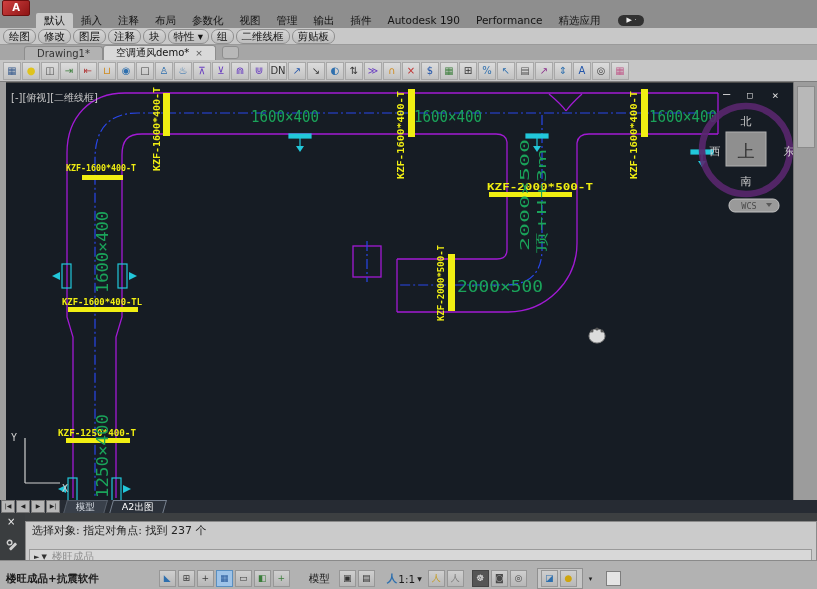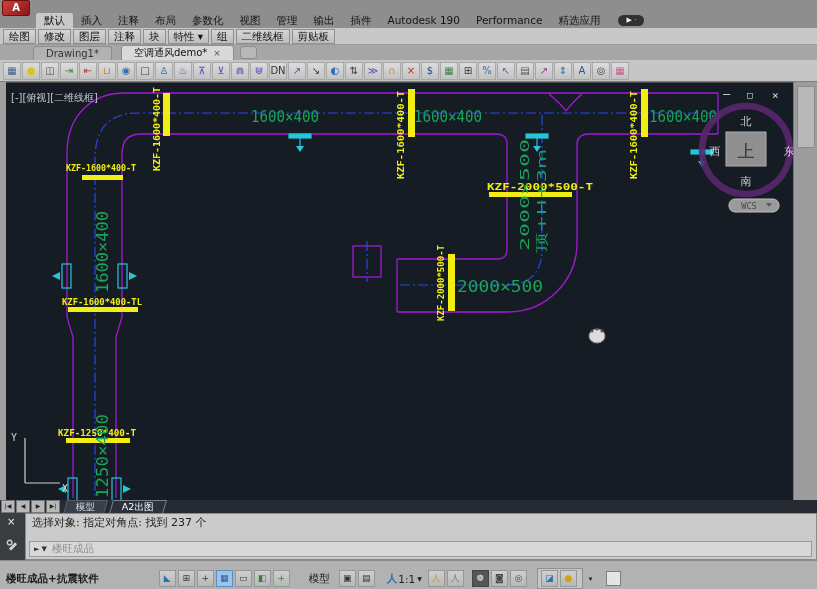--- a/index.html
+++ b/index.html
@@ -15,27 +15,27 @@
 
   
   .ribbontabs{top:12px;height:16px;background:#8e8e8e;display:flex;align-items:flex-end;padding-left:36px;box-sizing:border-box;}
   .rtab{font-size:10.5px;line-height:15px;padding:0 8px;color:#151515;white-space:nowrap;cursor:default;}
   .rtab.active{background:#c9c9c9;border-radius:2px 2px 0 0;}
   .connect-pill{margin:2px 0 2px 10px;height:11px;width:26px;background:#313131;border-radius:6px;
         color:#eee;font-size:7px;line-height:11px;text-align:center;}
 
   
   .panelrow{top:28px;height:17px;background:#c8c8c8;border-bottom:1px solid #9a9a9a;display:flex;align-items:center;padding-left:3px;box-sizing:border-box;}
-  .pbtn{font-size:10.5px;line-height:13px;color:#111;border:1px solid #8f8f8f;border-radius:0;
+  .pbtn{font-size:10.5px;line-height:13px;color:#111;border:1px solid #8f8f8f;border-radius:7px;
         background:linear-gradient(#d6d6d6,#bdbdbd);padding:0 5px;margin-right:2px;white-space:nowrap;}
 
   
   .filetabs{top:45px;height:15px;background:#a6a6a6;display:flex;align-items:flex-end;padding-left:24px;box-sizing:border-box;}
   .ftab{font-size:10px;line-height:13px;padding:0 12px;border:1px solid #8d8d8d;border-bottom:none;
-        border-radius:3px 3px 0 0;white-space:nowrap;margin-left:9px;}
+        border-radius:3px 3px 0 0;white-space:nowrap;}
   .ftab.inactive{background:#b2b2b2;color:#333;}
   .ftab.active{background:#d9d9d9;color:#111;}
   .ftab .close{margin-left:6px;color:#555;font-size:9px;}
   .newtab{width:15px;height:11px;margin:0 0 1px 6px;background:#b8b8b8;border:1px solid #8d8d8d;border-radius:3px;}
 
   
   .toolbar{top:60px;height:22px;background:#c6c6c6;border-bottom:1px solid #7e7e7e;display:flex;align-items:center;padding-left:3px;box-sizing:border-box;}
   .ticon{width:16px;height:16px;margin-right:1px;border:1px solid #a8a8a8;background:linear-gradient(#dcdcdc,#c2c2c2);
          font-size:10px;line-height:15px;text-align:center;overflow:hidden;flex:none;}
 
@@ -52,21 +52,21 @@
   .ltab{height:12px;margin-left:5px;padding:0 10px;transform:skewX(-16deg);display:flex;align-items:center;flex:none;}
   .ltab span{transform:skewX(16deg);font-size:9.5px;white-space:nowrap;}
   .ltab.t1{background:#39404a;color:#d9dee5;border:1px solid #555d68;}
   .ltab.t2{background:#2b313a;color:#fff;border:1px solid #76808e;}
 
   
   .cmd{top:513px;height:47px;background:#3c3f41;}
   .cmdstrip{position:absolute;left:0;top:0;width:25px;height:47px;background:#3a3d3f;color:#ddd;}
   .cmdclose{position:absolute;left:7px;top:3px;font-size:10px;color:#eee;}
   .cmdwrench{position:absolute;left:6px;top:24px;}
-  .cmdmain{position:absolute;left:25px;top:0;right:0;height:47px;background:#cbcbcb;border:1px solid #8a8a8a;box-sizing:border-box;}
+  .cmdmain{position:absolute;left:25px;top:8px;right:0;height:47px;background:#cbcbcb;border:1px solid #8a8a8a;box-sizing:border-box;}
   .cmdline{font-size:11px;color:#222;padding:1px 6px 0 6px;white-space:nowrap;}
   .cmdinput{position:absolute;left:3px;right:4px;bottom:2px;height:14px;background:#d8d8d8;border:1px solid #9a9a9a;
             display:flex;align-items:center;font-size:10.5px;}
   .prompticon{color:#333;font-size:7px;margin:0 5px 0 4px;white-space:nowrap;}
   .placeholder{color:#8f8f8f;}
 
   
   .statusbar{top:560px;height:36px;background:#b2b2b2;border-top:1px solid #8a8a8a;display:flex;align-items:center;box-sizing:border-box;font-size:10.5px;color:#1c1c1c;}
   .appname{margin-left:6px;font-weight:bold;white-space:nowrap;}
   .coords{margin-left:12px;white-space:nowrap;}

